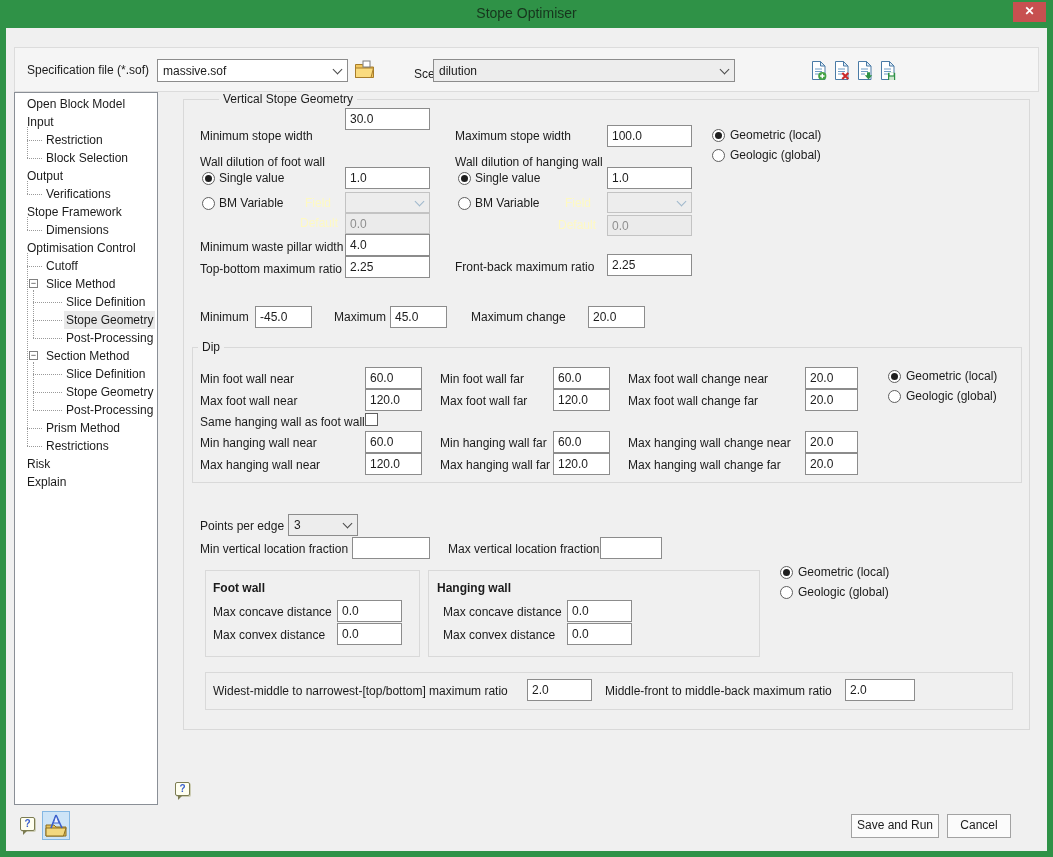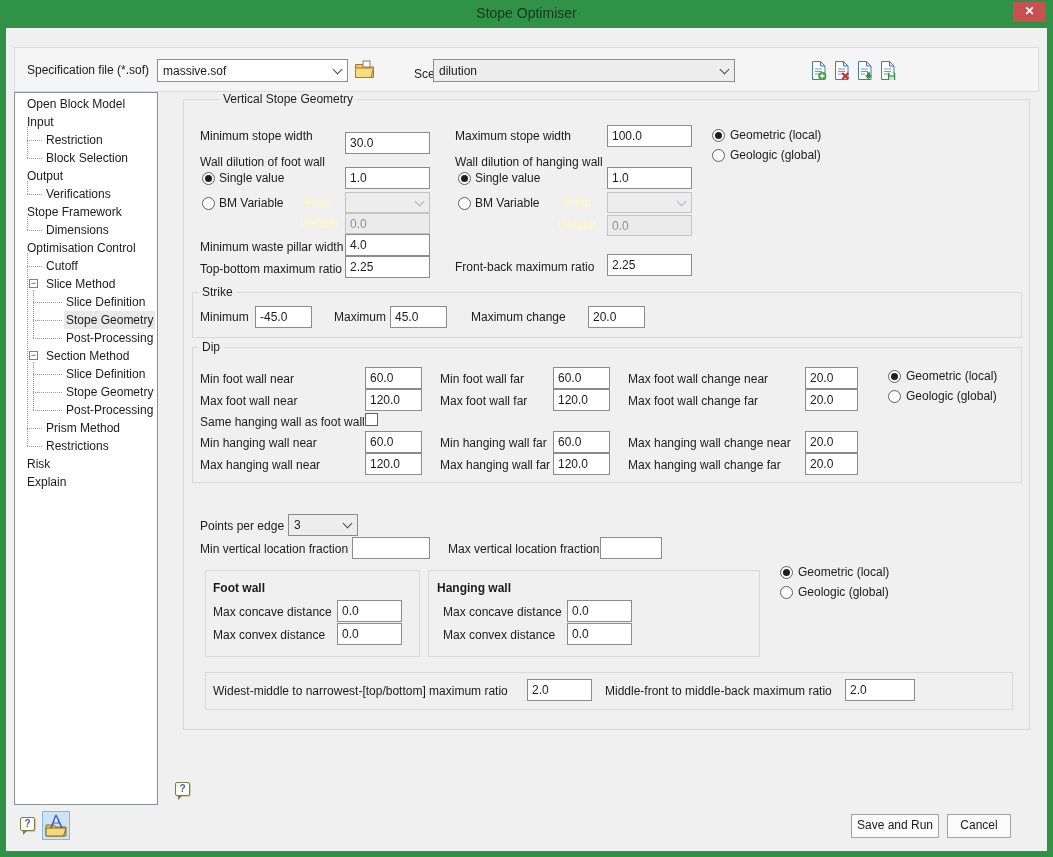--- a/index.html
+++ b/index.html
@@ -156,21 +156,21 @@
       <div class="trow l0"><span class="tlab">Risk</span></div>
       <div class="trow l0"><span class="tlab">Explain</span></div>
     </div>
   </div>
 
   <div class="grp" style="left:183px;top:99px;width:847px;height:631px;">
     <span class="legend" style="left:3px;margin-left:32px;">Vertical Stope Geometry</span>
   </div>
 
   <span class="lbl" style="left:200px;top:129px;">Minimum stope width</span>
-  <input class="inp" style="left: 345px; top: 132px; width: 85px; height: 22px;" value="30.0">
+  <input class="inp" style="left: 345px; top: 108px; width: 85px; height: 22px;" value="30.0">
   <span class="lbl" style="left:455px;top:129px;">Maximum stope width</span>
   <input class="inp" style="left: 607px; top: 125px; width: 85px; height: 22px;" value="100.0">
   <span class="radio on" style="left:712px;top:129px;"></span>
   <span class="lbl" style="left:730px;top:128px;">Geometric (local)</span>
   <span class="radio" style="left:712px;top:149px;"></span>
   <span class="lbl" style="left:730px;top:148px;">Geologic (global)</span>
   <span class="lbl" style="left:200px;top:155px;">Wall dilution of foot wall</span>
   <span class="lbl" style="left:455px;top:155px;">Wall dilution of hanging wall</span>
   <span class="radio on" style="left:202px;top:172px;"></span>
   <span class="lbl" style="left:219px;top:171px;">Single value</span>
@@ -196,23 +196,20 @@
   <input class="inp off" style="left: 345px; top: 213px; width: 85px; height: 21px;" value="0.0">
   <span class="lbl dim" style="left:558px;top:218px;">Default</span>
   <input class="inp off" style="left: 607px; top: 215px; width: 85px; height: 21px;" value="0.0">
   <span class="lbl" style="left:200px;top:240px;">Minimum waste pillar width</span>
   <input class="inp" style="left: 345px; top: 234px; width: 85px; height: 22px;" value="4.0">
   <span class="lbl" style="left:200px;top:262px;">Top-bottom maximum ratio</span>
   <input class="inp" style="left: 345px; top: 256px; width: 85px; height: 22px;" value="2.25">
   <span class="lbl" style="left:455px;top:260px;">Front-back maximum ratio</span>
   <input class="inp" style="left: 607px; top: 254px; width: 85px; height: 22px;" value="2.25">
 
-  <div class="grp" style="left:192px;top:292px;width:830px;height:46px;">
-    <span class="legend">Strike</span>
-  </div>
   <span class="lbl" style="left:200px;top:310px;">Minimum</span>
   <input class="inp" style="left: 255px; top: 306px; width: 57px; height: 22px;" value="-45.0">
   <span class="lbl" style="left:334px;top:310px;">Maximum</span>
   <input class="inp" style="left: 390px; top: 306px; width: 57px; height: 22px;" value="45.0">
   <span class="lbl" style="left:471px;top:310px;">Maximum change</span>
   <input class="inp" style="left: 588px; top: 306px; width: 57px; height: 22px;" value="20.0">
 
   <div class="grp" style="left:192px;top:347px;width:830px;height:136px;">
     <span class="legend">Dip</span>
   </div>

